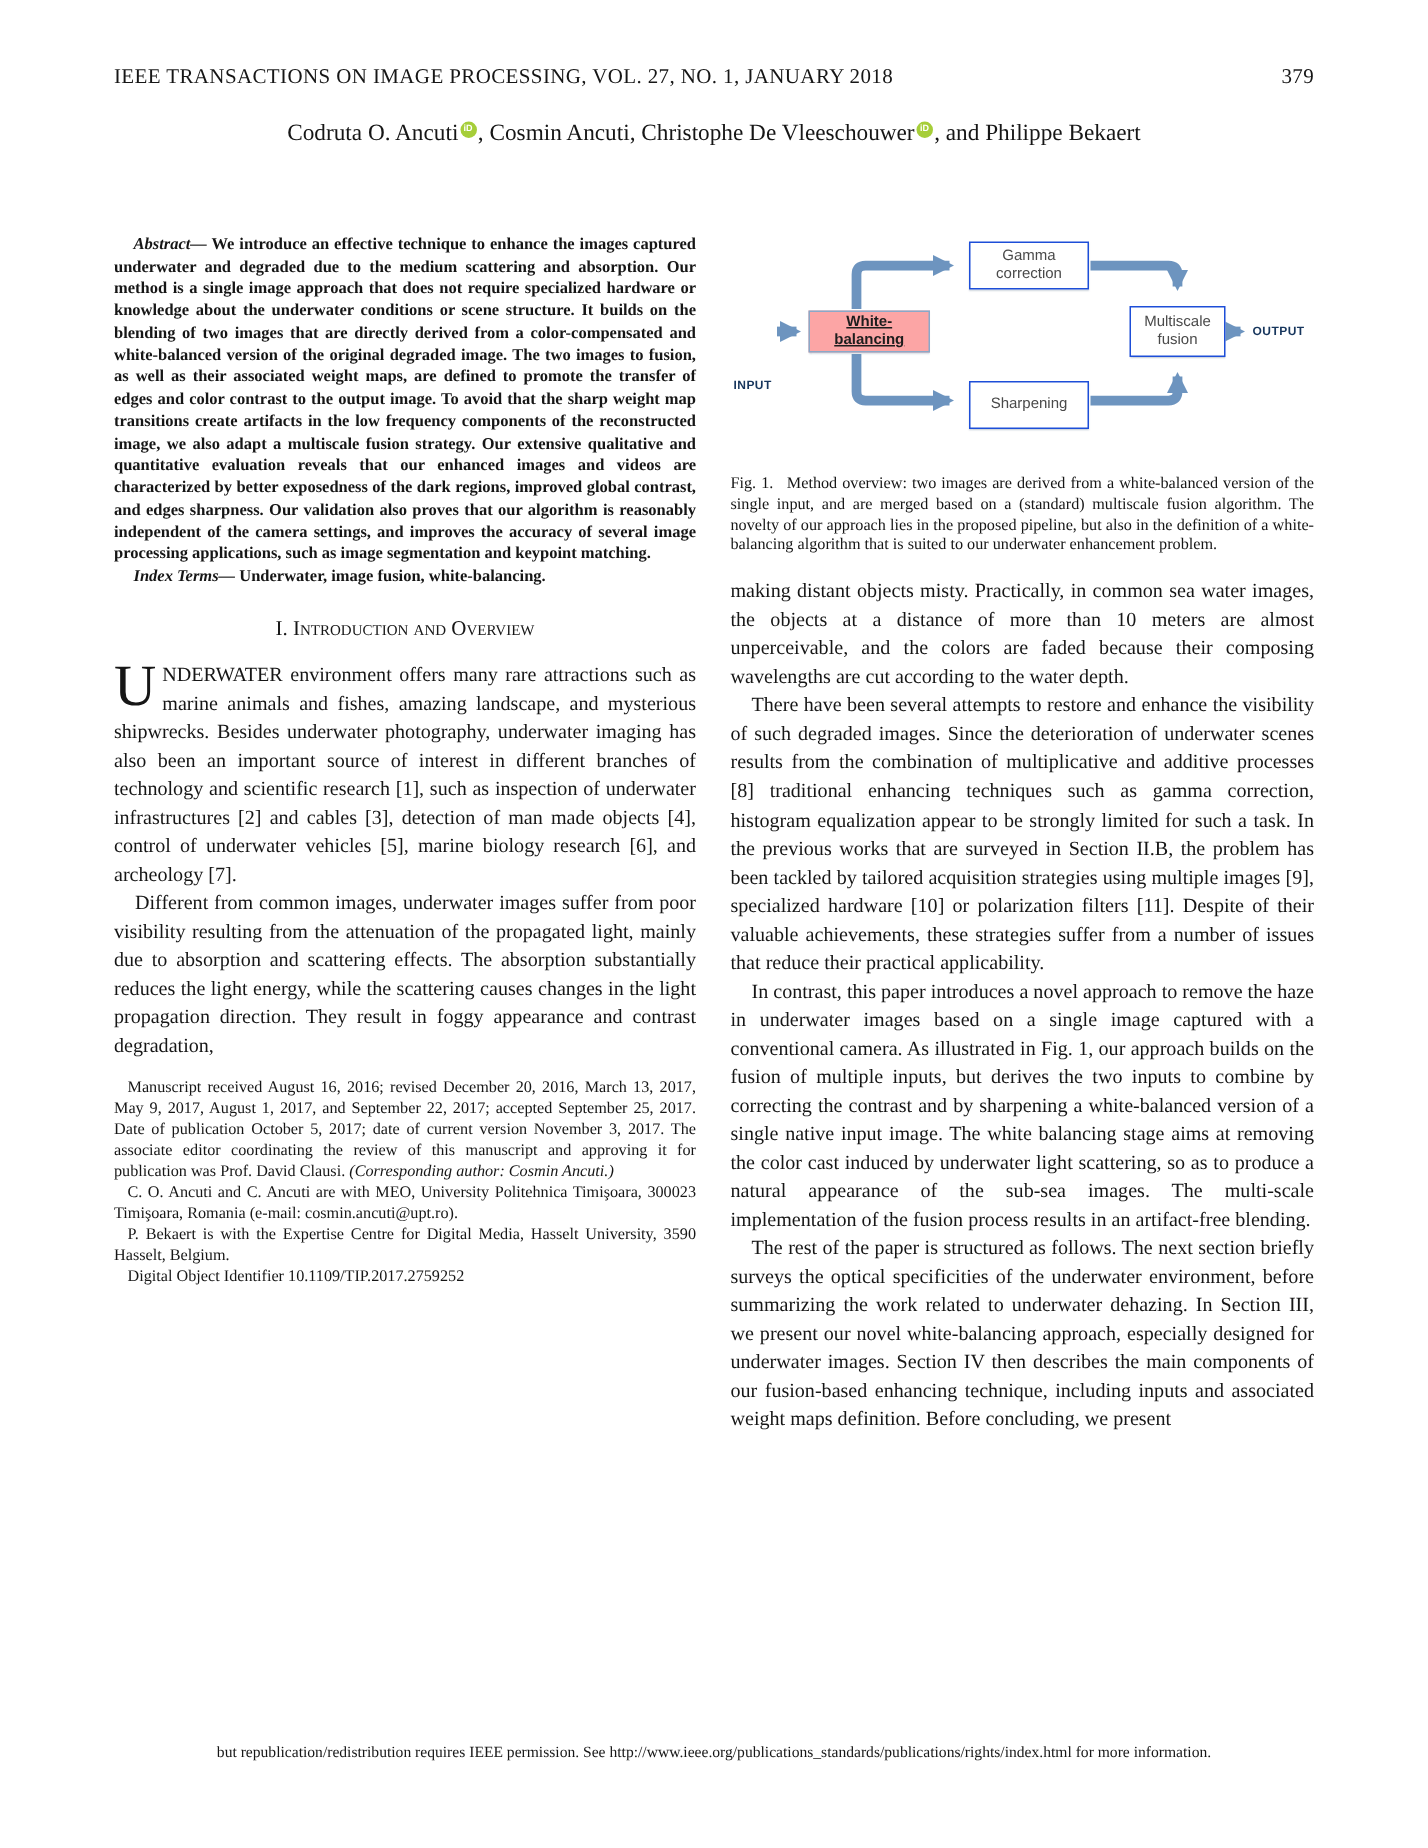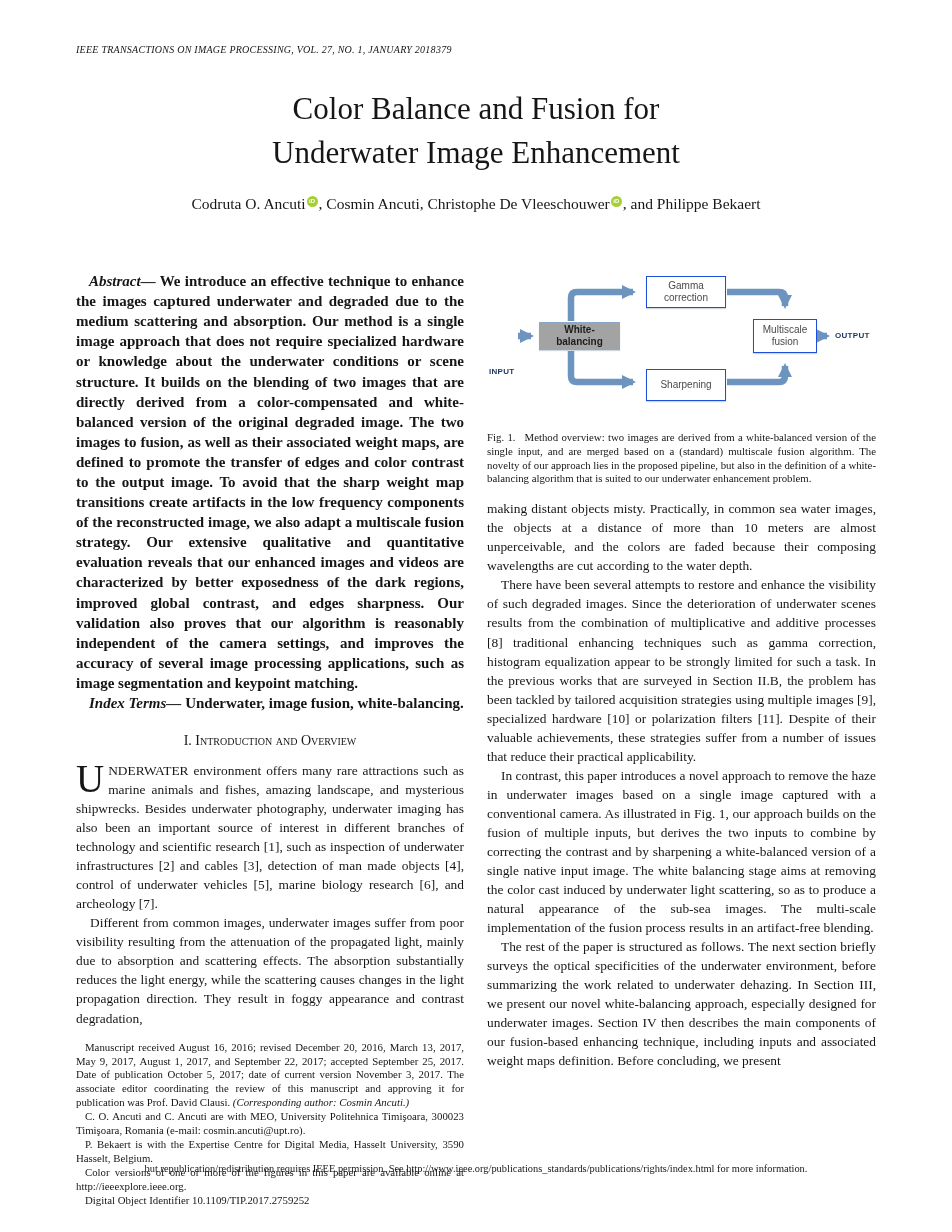--- a/index.html
+++ b/index.html
@@ -3,33 +3,33 @@
 <meta charset="utf-8">
 <style>
   * { margin:0; padding:0; box-sizing:border-box; }
   html,body { background:#e8e8e8; }
   .page {
     width:952px; height:1232px; margin:0 auto; background:#ffffff;
     position:relative; overflow:hidden;
     font-family:"Liberation Serif", serif; color:#161616;
     padding:44px 76px 0;
   }
-  .running-head { display:flex; justify-content:flex-start; font-size:10px; letter-spacing:.25px;font-style:italic; }
+  .running-head { display:flex; justify-content:space-between; font-size:14px; letter-spacing:.25px; }
   .paper-title { text-align:center; font-size:31px; line-height:1.42; margin-top:32px; font-weight:400; }
   .authors-line { text-align:center; font-size:15.5px; margin-top:20px; }
   .orcid {
     display:inline-block; width:11px; height:11px; background:#a6ce39; border-radius:50%;
     color:#fff; font-size:6px; line-height:11px; text-align:center; vertical-align:super;
     font-family:"Liberation Sans", sans-serif; font-weight:700; margin:0 1px; cursor:pointer;
   }
   .cols { display:flex; gap:23px; margin-top:58px; }
   .col { width:389px; }
 
   .abstract, .index-terms {
-    font-weight:700; font-size:15px; line-height:1.34; text-align:justify; text-indent:13px;
+    font-weight:700; font-size:11px; line-height:1.34; text-align:justify; text-indent:13px;
   }
   .index-terms { margin-top:0; }
   .lbl-italic { font-style:italic; }
 
   .sec-heading { text-align:center; font-size:14px; margin-top:20px; font-variant:small-caps; font-weight:400; }
 
   .body-par { font-size:13.4px; line-height:1.42; text-align:justify; }
   .indent { text-indent:14px; }
   .first-body { margin-top:12px; }
   .dropcap { float:left; font-size:39px; line-height:31px; padding:2px 4px 0 0; }
@@ -39,45 +39,41 @@
 
   
   .fig-block { margin-top:2px; }
   .fig-diagram { position:relative; width:389px; height:132px; font-family:"Liberation Sans", sans-serif; }
   .fig-diagram svg { position:absolute; left:0; top:0; }
   .dbox {
     position:absolute; display:flex; align-items:center; justify-content:center; text-align:center;
     font-size:10px; color:#4a4a4a; background:#fff; border:1px solid #1d4ed8;
     line-height:1.2; padding:2px; box-shadow:0 1px 1px rgba(120,140,160,.35);
   }
-  .dbox.wb { background:#a3a3a3; border-color:#8aa8c8; color:#1d1d1d; font-weight:600; }
+  .dbox.wb { background:#fca5a5; border-color:#8aa8c8; color:#1d1d1d; font-weight:600;text-decoration:underline; }
   .io-label { position:absolute; font-size:8px; font-weight:700; color:#17365d; letter-spacing:.3px; }
   .fig-caption { font-size:10.8px; line-height:1.28; text-align:justify; margin-top:26px; }
   .cap-lbl { margin-right:9px; }
   .rc-start { margin-top:13px; }
 
   .page-footer {
     position:absolute; left:40px; right:40px; bottom:56px;
     text-align:center; font-size:10.4px; line-height:1.35;
   }
 </style>
 </head>
 <body>
 
 <div class="page">
 
   <div class="running-head">
     <span>IEEE TRANSACTIONS ON IMAGE PROCESSING, VOL. 27, NO. 1, JANUARY 2018</span>
     <span>379</span>
   </div>
 
-  <div class="paper-title">
-    <div>Color Balance and Fusion for</div>
-    <div>Underwater Image Enhancement</div>
-  </div>
 
   <div class="authors-line">
     <span>Codruta O. Ancuti</span><span class="orcid">iD</span><span>, Cosmin Ancuti, Christophe De Vleeschouwer</span><span class="orcid">iD</span><span>, and Philippe Bekaert</span>
   </div>
 
   <div class="cols">
 
     <div class="col">
 
       <p class="abstract">
@@ -95,21 +91,20 @@
       <p class="body-par first-body">
         <span class="dropcap">U</span><span>NDERWATER environment offers many rare attractions such as marine animals and fishes, amazing landscape, and mysterious shipwrecks. Besides underwater photography, underwater imaging has also been an important source of interest in different branches of technology and scientific research [1], such as inspection of underwater infrastructures [2] and cables [3], detection of man made objects [4], control of underwater vehicles [5], marine biology research [6], and archeology [7].</span>
       </p>
 
       <p class="body-par indent">Different from common images, underwater images suffer from poor visibility resulting from the attenuation of the propagated light, mainly due to absorption and scattering effects. The absorption substantially reduces the light energy, while the scattering causes changes in the light propagation direction. They result in foggy appearance and contrast degradation,</p>
 
       <div class="footnotes">
         <p><span>Manuscript received August 16, 2016; revised December 20, 2016, March 13, 2017, May 9, 2017, August 1, 2017, and September 22, 2017; accepted September 25, 2017. Date of publication October 5, 2017; date of current version November 3, 2017. The associate editor coordinating the review of this manuscript and approving it for publication was Prof. David Clausi. </span><span class="lbl-italic">(Corresponding author: Cosmin Ancuti.)</span></p>
         <p>C. O. Ancuti and C. Ancuti are with MEO, University Politehnica Timişoara, 300023 Timişoara, Romania (e-mail: cosmin.ancuti@upt.ro).</p>
         <p>P. Bekaert is with the Expertise Centre for Digital Media, Hasselt University, 3590 Hasselt, Belgium.</p>
-        <p>Color versions of one or more of the figures in this paper are available online at http://ieeexplore.ieee.org.</p>
         <p>Digital Object Identifier 10.1109/TIP.2017.2759252</p>
       </div>
 
     </div>
 
     <div class="col">
 
       <div class="fig-block">
         <div class="fig-diagram">
           <svg width="389" height="132" viewBox="0 0 389 132">

